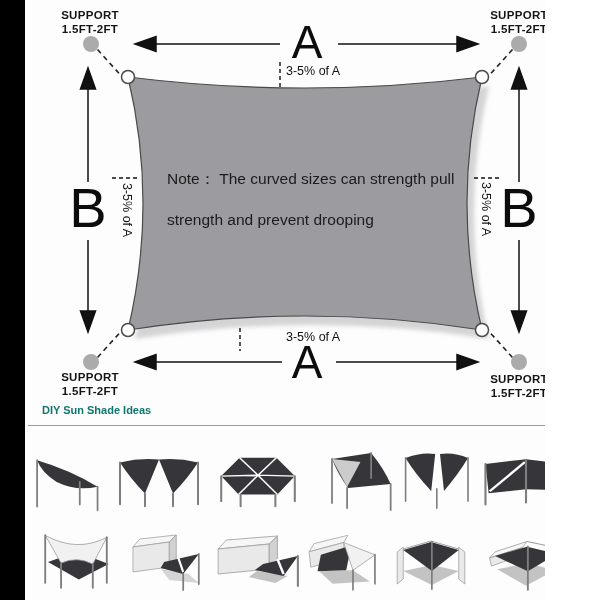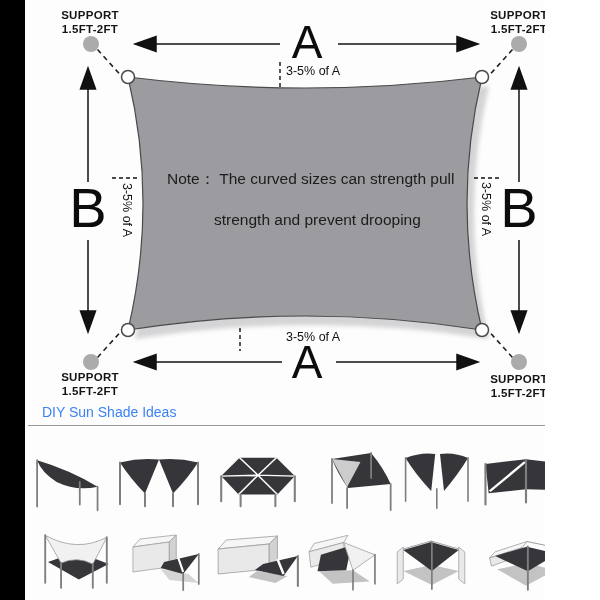--- a/index.html
+++ b/index.html
@@ -15,21 +15,21 @@
   .support{
     width:110px;text-align:center;font-weight:bold;font-size:11.5px;
     line-height:1.18;letter-spacing:.3px;color:#141414;
   }
   .dimletter{width:60px;text-align:center;line-height:1;color:#0c0c0c;}
   .dim-a{font-size:46px;}
   .dim-b{font-size:56px;}
   .pct{font-size:12.5px;color:#111;white-space:nowrap;}
   .rot90{transform:rotate(90deg);transform-origin:top left;}
   .note-line{font-size:15.5px;color:#1c1c1c;white-space:nowrap;}
-  .ideas-title{font-size:14px;font-weight:normal;color:#3b82f6;}
+  .ideas-title{font-size:11px;font-weight:bold;color:#0f766e;}
   .divider{height:1px;background:#9a9a9a;}
   .thumb{position:absolute;}
   .sail{fill:#36363a;}
   .post{stroke:#7e7e7e;stroke-width:2;stroke-linecap:round;fill:none;}
   .wall{fill:#e9e9e9;stroke:#9c9c9c;stroke-width:.8;}
   .wallside{fill:#d2d2d2;stroke:#9c9c9c;stroke-width:.8;}
   .walltop{fill:#f6f6f6;stroke:#9c9c9c;stroke-width:.8;}
   .lightsail{fill:#f1f1f1;stroke:#9a9a9a;stroke-width:.8;}
   .ground{fill:#c3c3c3;}
   .gap{stroke:#fff;stroke-width:2.4;fill:none;}
@@ -132,21 +132,21 @@
   <div class="abs dimletter dim-a" style="left:277px;top:339px;">A</div>
   <div class="abs dimletter dim-b" style="left:58px;top:180px;">B</div>
   <div class="abs dimletter dim-b" style="left:489px;top:180px;">B</div>
 
   <div class="abs pct" style="left:286px;top:64px;">3-5% of A</div>
   <div class="abs pct" style="left:286px;top:330px;">3-5% of A</div>
   <div class="abs pct rot90" style="left:134px;top:183px;">3-5% of A</div>
   <div class="abs pct rot90" style="left:493px;top:182px;">3-5% of A</div>
 
   <div class="abs note-line" style="left:167px;top:169px;">Note： The curved sizes can strength pull</div>
-  <div class="abs note-line" style="left:167px;top:211px;margin-left:47px;">strength and prevent drooping</div>
+  <div class="abs note-line" style="left:167px;top:211px;">strength and prevent drooping</div>
 
   <div class="abs ideas-title" style="left:42px;top:404px;">DIY Sun Shade Ideas</div>
   <div class="abs divider" style="left:28px;top:425px;width:549px;"></div>
 
   <svg class="thumb" style="left:30px;top:448px;" width="80" height="66" viewBox="0 0 90 70" preserveAspectRatio="none">
     <path class="sail" d="M8,13 Q44,23 76,41 Q52,46 30,36 Q13,26 8,13 Z"></path>
     <path class="post" d="M8,13 V62 M56,36 V60 M76,41 V66"></path>
   </svg>
   <svg class="thumb" style="left:114px;top:446px;" width="90" height="68" viewBox="0 0 90 70" preserveAspectRatio="none">
     <path class="sail" d="M6,17 Q26,12 45,14 L31,49 Q16,33 6,17 Z"></path>

